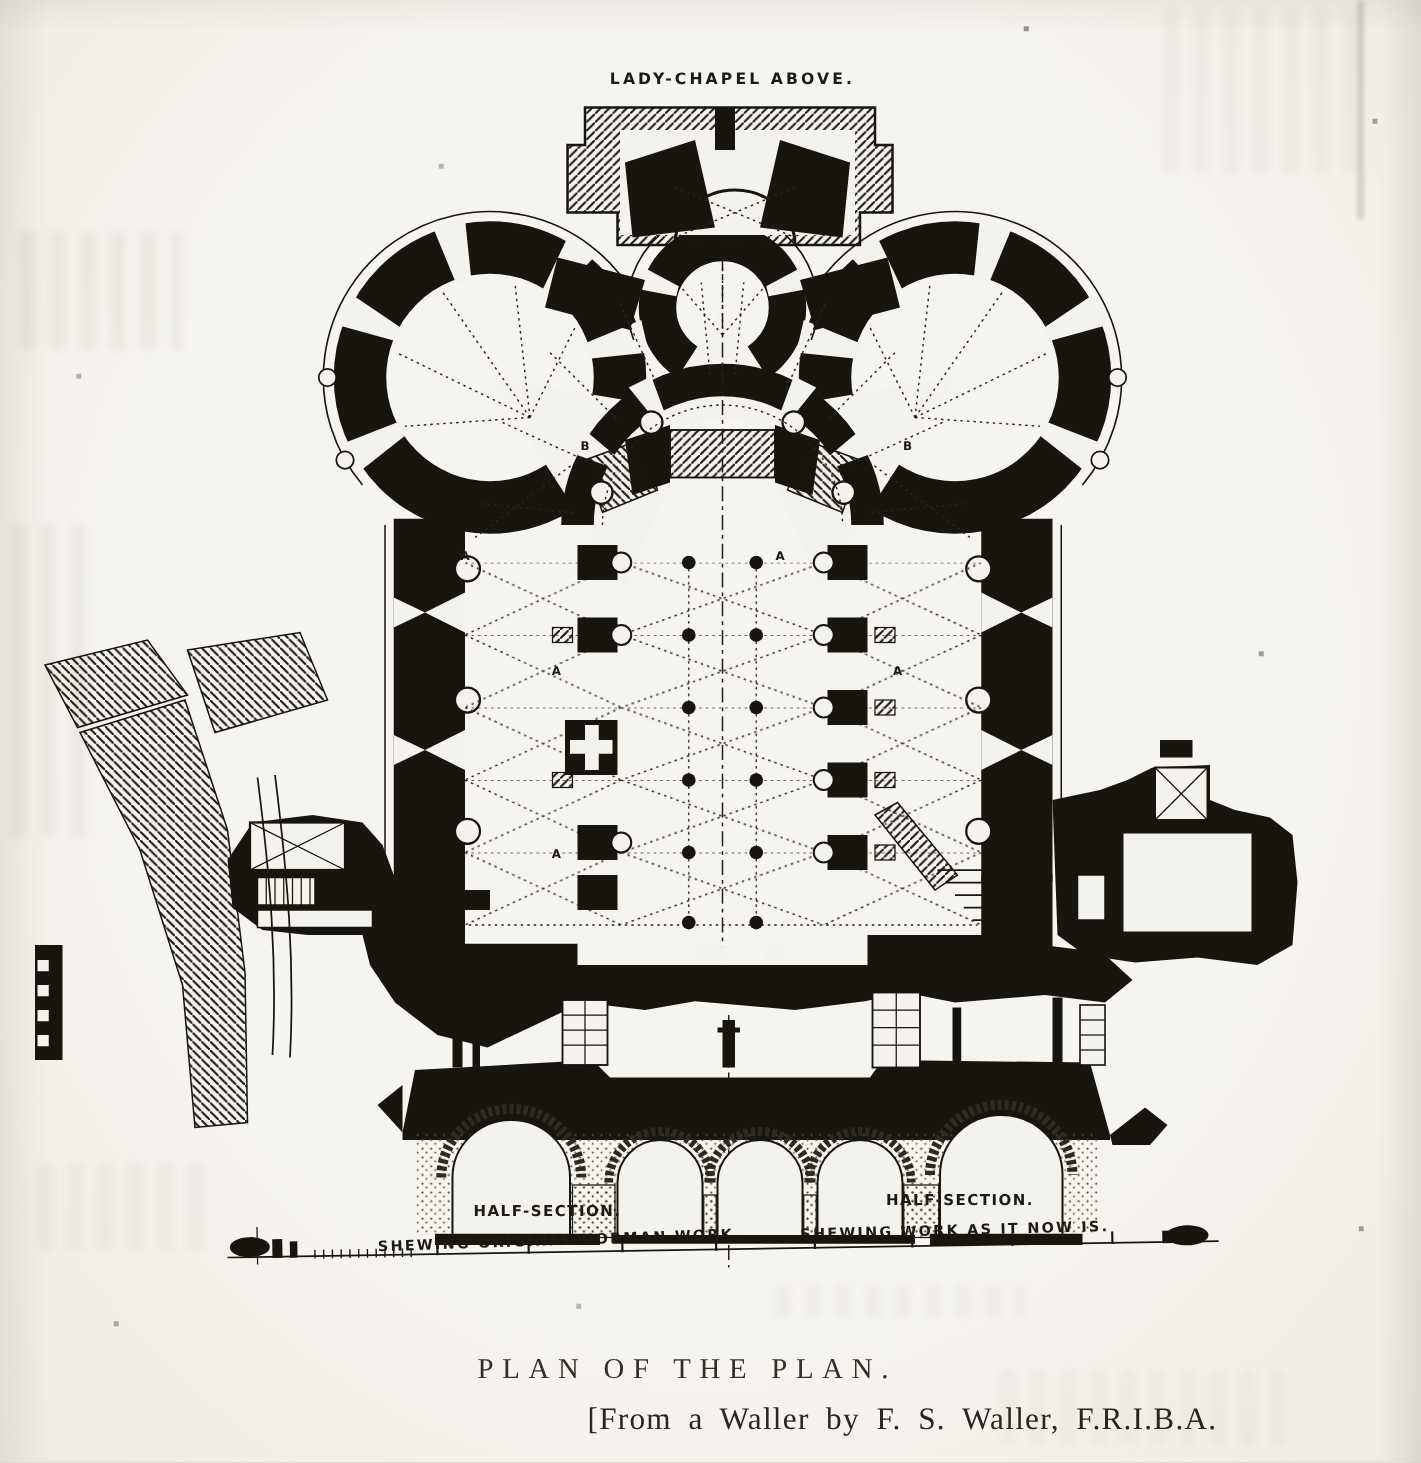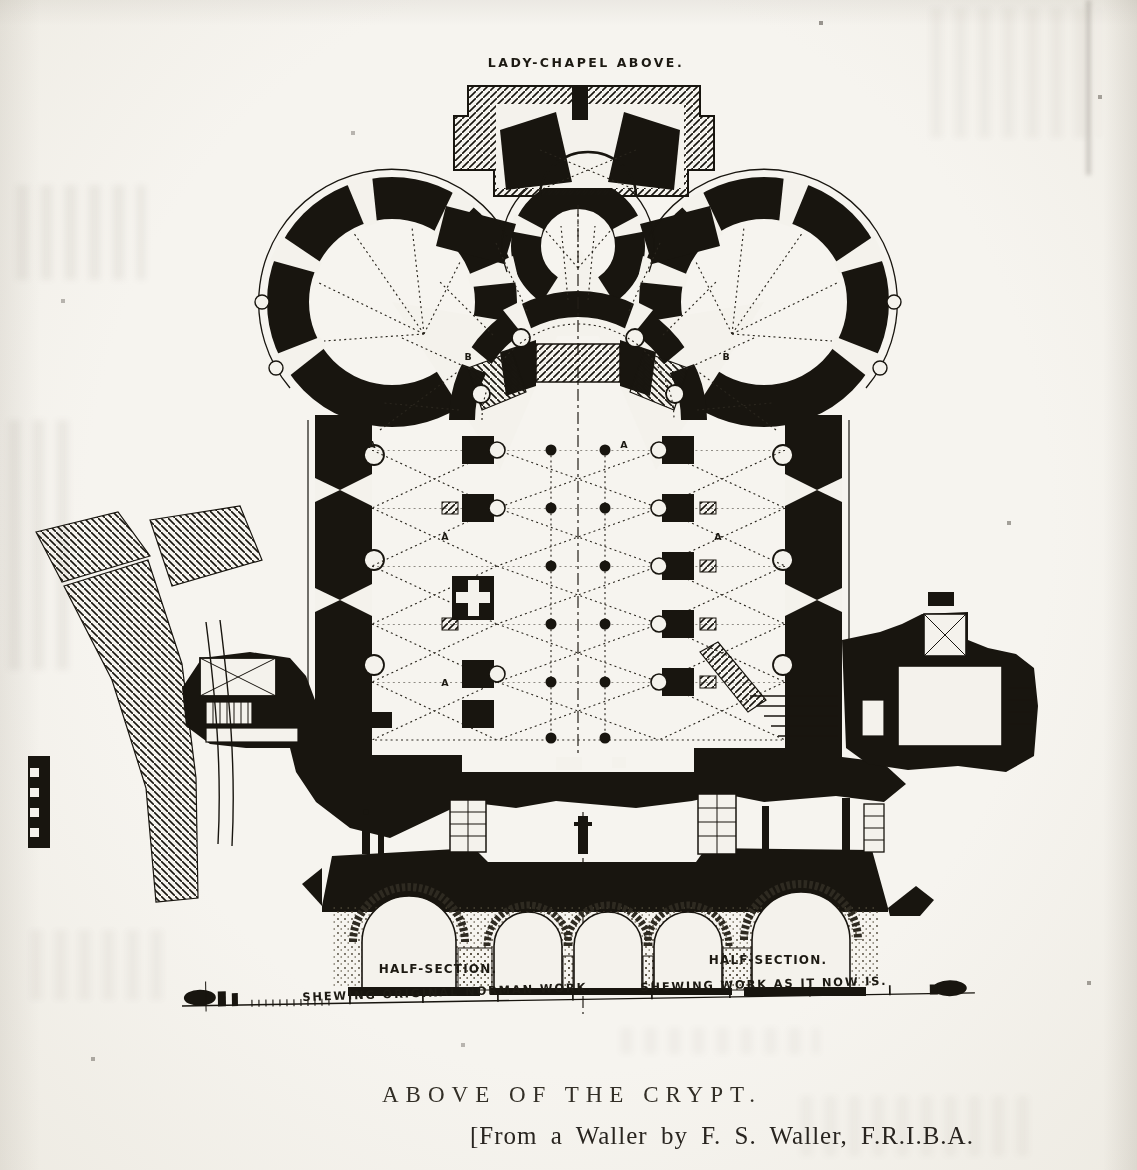--- a/index.html
+++ b/index.html
@@ -427,16 +427,16 @@
     </g>
 
     <g>
       <text class="lbl" font-size="12" text-anchor="middle" letter-spacing="1.2" x="438" y="973">HALF-SECTION.</text>
       <text class="lbl" font-size="11.5" text-anchor="middle" letter-spacing="1.8" x="448" y="996" transform="rotate(-2 448 996)">SHEWING ORIGINAL NORMAN WORK.</text>
       <text class="lbl" font-size="12" text-anchor="middle" letter-spacing="1.2" x="768" y="964">HALF-SECTION.</text>
       <text class="lbl" font-size="11.5" text-anchor="middle" letter-spacing="1.8" x="764" y="988" transform="rotate(-1.5 764 988)">SHEWING WORK AS IT NOW IS.</text>
     </g>
   </svg>
 
-  <div class="caption-title">ABOVE OF THE CRYPT.</div>
+  <div class="caption-title">PLAN OF THE PLAN.</div>
   <div class="caption-credit">[From a Waller by F. S. Waller, F.R.I.B.A.</div>
 
 </div>
 
 </body></html>

